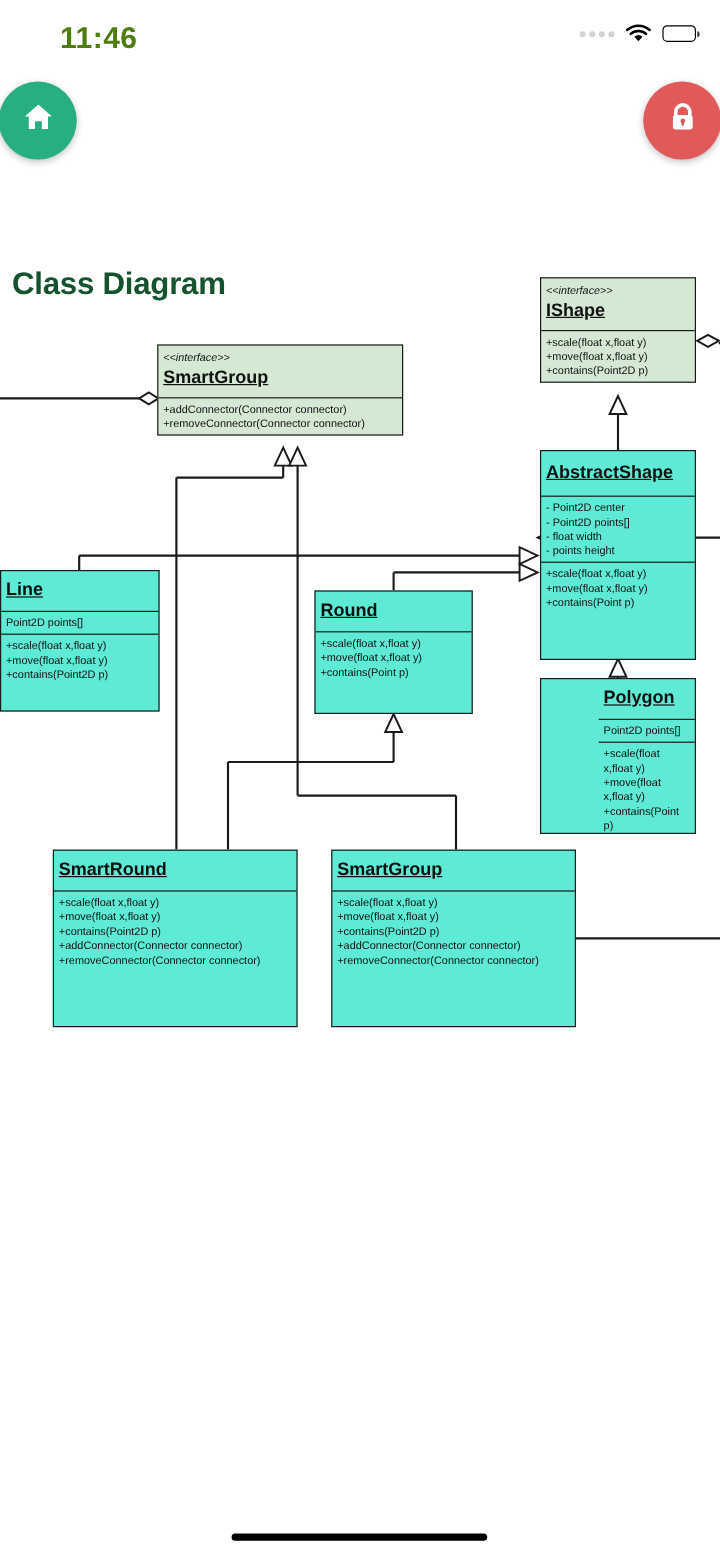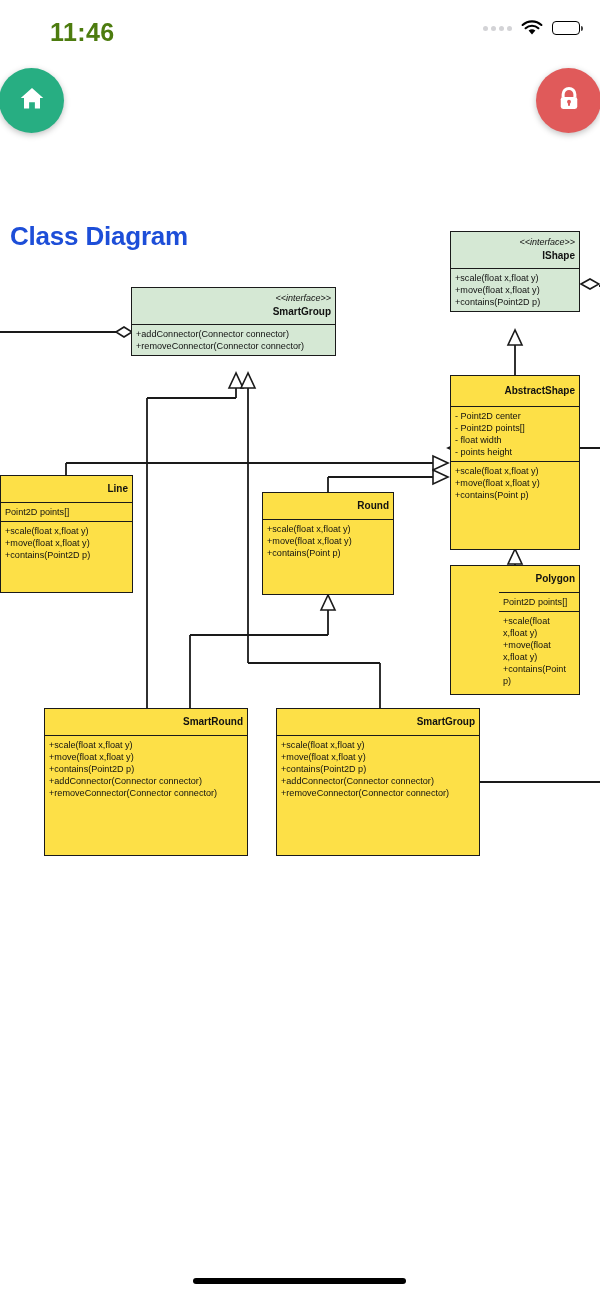--- a/index.html
+++ b/index.html
@@ -38,39 +38,39 @@
     position:absolute; width:65px; height:65px; border-radius:50%;
     display:flex; align-items:center; justify-content:center;
     box-shadow:0 2px 6px rgba(0,0,0,.25); cursor:pointer;
   }
   #home-fab { left:-1px; top:68px; background:#27ae82; }
   #lock-fab { right:-1px; top:68px; background:#e05a5a; }
 
   
   #page-title {
     position:absolute; left:10px; top:221px;
-    font-size:26px; font-weight:bold; color:#1d4ed8; letter-spacing:-0.2px;
+    font-size:26px; font-weight:bold; color:#14532d; letter-spacing:-0.2px;
   }
 
   
   #diagram { position:absolute; left:0; top:0; width:600px; height:1299px; }
   #edges { position:absolute; left:0; top:0; width:600px; height:1299px; }
 
   
   .uml {
-    position:absolute; border:1.6px solid #1a1a1a; background:#fde047;
+    position:absolute; border:1.6px solid #1a1a1a; background:#5eead4;
     font-size:9.1px; color:#111; line-height:1.32;
   }
   .uml.iface { background:#d5e8d4; }
   .uml .hdr {
-    text-align:right; padding:5px 4px 6px 4px;
+    text-align:left; padding:5px 4px 6px 4px;
     border-bottom:1.6px solid #1a1a1a;
   }
   .uml .stereo { font-style:italic; font-size:9px; display:block; }
-  .uml .cname { font-weight:bold; font-size:10px; display:block; }
+  .uml .cname { font-weight:bold; font-size:15px; display:block;text-decoration:underline; }
   .uml .sec {
     padding:3px 4px 3px 4px; border-bottom:1.6px solid #1a1a1a;
   }
   .uml .sec.last { border-bottom:none; }
   .uml .sec .row { white-space:normal; }
 
   
   #home-indicator {
     position:absolute; left:193px; top:1278px;
     width:213px; height:6px; background:#000; border-radius:3px;

